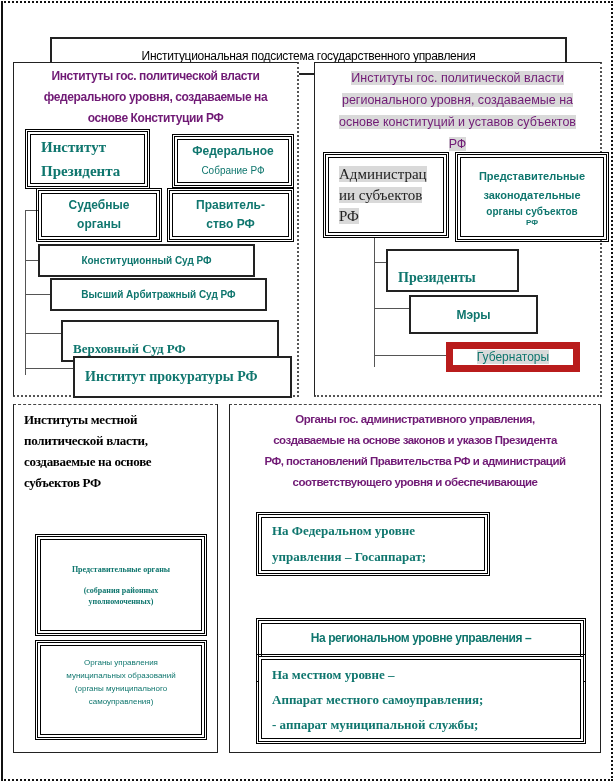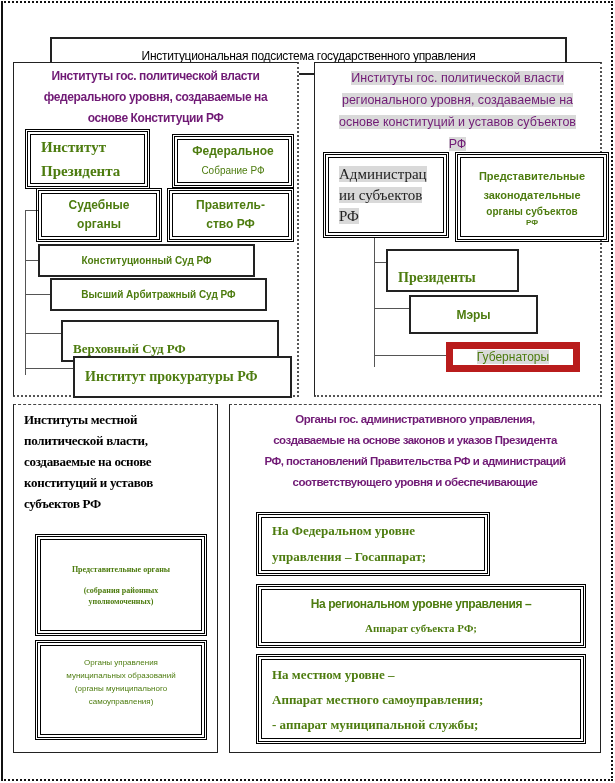--- a/index.html
+++ b/index.html
@@ -5,21 +5,21 @@
   html, body { margin: 0; padding: 0; background: #ffffff; }
   body { width: 615px; height: 783px; position: relative; overflow: hidden; }
   .abs { position: absolute; box-sizing: border-box; }
   .outer { left: 1px; top: 1px; width: 612px; height: 780px; border: 2px solid #111; border-top-style: dotted; border-bottom-style: dotted; border-right-style: dotted; }
   .title-box { left: 50px; top: 13px; width: 517px; height: 38px; border: 2px solid #222; display: flex; align-items: center; justify-content: center; font-family: "Liberation Sans", sans-serif; font-size: 12px; color: #000; letter-spacing: -0.3px; margin-top: 24px; }
   .panel { border: 1px solid #222; background: #fff; }
   .dotted-edge { border-right: 2px dotted #555; border-bottom: 2px dotted #555; }
   .panel-head { position: absolute; left: 0; right: 0; text-align: center; font-family: "Liberation Sans", sans-serif; font-weight: bold; font-size: 12px; line-height: 21px; color: #701a75; letter-spacing: -0.4px; }
   .serif { font-family: "Liberation Serif", serif; }
   .sans { font-family: "Liberation Sans", sans-serif; }
-  .box { background: #fff; display: flex; flex-direction: column; justify-content: center; align-items: center; text-align: center; color: #4d7c0f; font-weight: bold; }
+  .box { background: #fff; display: flex; flex-direction: column; justify-content: center; align-items: center; text-align: center; color: #0f766e; font-weight: bold; }
   .dbl { border: 4px double #000; outline: 1px solid #000; outline-offset: 1px; }
   .thin { border: 2px solid #222; }
   .gray-thin { border: 7px solid #b91c1c; }
   .hl { background: #d9d9d9; }
   .line-v { background: #555; width: 1px; }
   .line-h { background: #555; height: 1px; }
   .left-align { align-items: flex-start; text-align: left; padding-left: 10px; }
 </style>
 </head>
 <body>
@@ -107,21 +107,20 @@
 </div>
 <div class="abs box gray-thin sans" style="left:446px; top:342px; width:134px; height:30px; font-size:12px; font-weight:normal;">
   <div><span class="hl">Губернаторы</span></div>
 </div>
 
 <div class="abs panel" style="left:13px; top:404px; width:205px; height:349px; border-top:1px dashed #444;">
   <div class="serif" style="position:absolute; left:10px; top:4px; font-weight:bold; font-size:13px; line-height:21px; letter-spacing:-0.3px;">
     <div>Институты местной</div>
     <div>политической власти,</div>
     <div>создаваемые на основе</div>
-    <div>конституций и уставов</div>
     <div>субъектов  РФ</div>
   </div>
 </div>
 
 <div class="abs box dbl serif" style="left:37px; top:536px; width:168px; height:98px; font-size:8px; line-height:11px;">
   <div style="margin-bottom:10px;">Представительные органы</div>
   <div>(собрания районных</div>
   <div>уполномоченных)</div>
 </div>
 <div class="abs box dbl sans" style="left:37px; top:642px; width:168px; height:96px; font-size:8px; line-height:13px; font-weight:normal; justify-content:flex-start; padding-top:10px;">
@@ -137,21 +136,21 @@
     <div>создаваемые на основе законов и указов Президента</div>
     <div>РФ, постановлений Правительства РФ и администраций</div>
     <div>соответствующего уровня и обеспечивающие</div>
   </div>
 </div>
 
 <div class="abs box dbl serif left-align" style="left:258px; top:514px; width:230px; height:60px; font-size:13px; line-height:26px;">
   <div>На Федеральном уровне</div>
   <div>управления – Госаппарат;</div>
 </div>
-<div class="abs box dbl" style="left:258px; top:586px; width:326px; height:60px; line-height:24px;">
+<div class="abs box dbl" style="left:258px; top:620px; width:326px; height:60px; line-height:24px;">
   <div class="sans" style="font-size:12px; letter-spacing:-0.4px;">На региональном уровне управления –</div>
   <div class="serif" style="font-size:11px;text-align:center;">Аппарат субъекта РФ;</div>
 </div>
 <div class="abs box dbl serif left-align" style="left:258px; top:656px; width:326px; height:86px; font-size:13px; line-height:25px;">
   <div>На местном уровне –</div>
   <div>Аппарат местного самоуправления;</div>
   <div>- аппарат муниципальной службы;</div>
 </div>
 
 </body></html>

